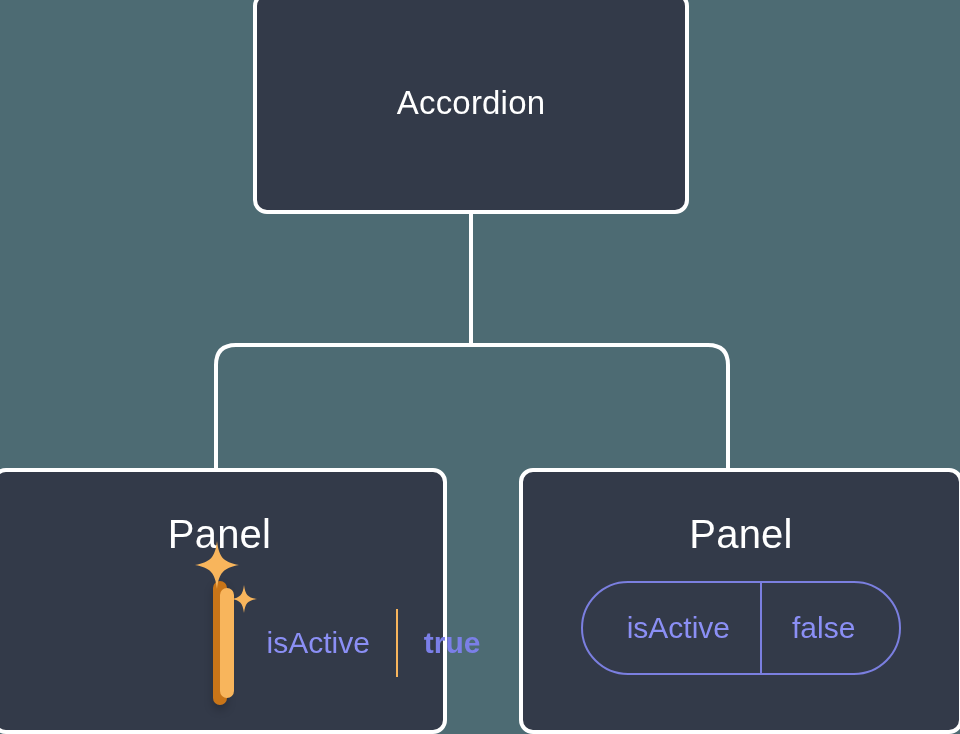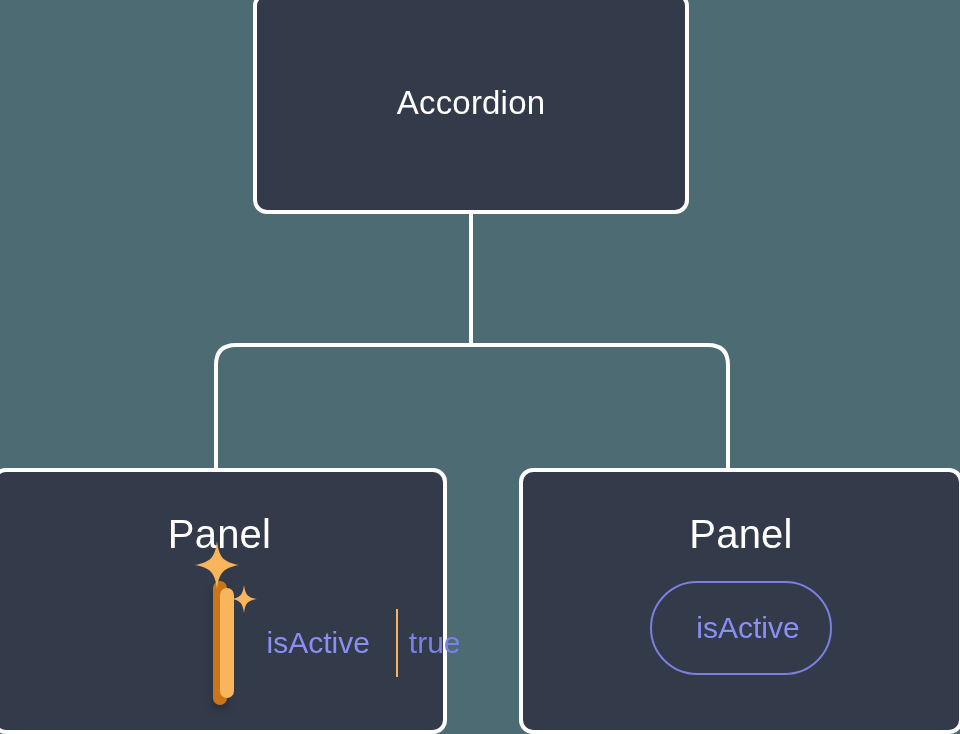--- a/index.html
+++ b/index.html
@@ -136,22 +136,22 @@
     justify-content: center;
     font-size: 30px;
     color: #8b8ff5;
     box-sizing: border-box;
   }
   .pill-hl-key {
     padding: 0 26px 0 40px;
     font-weight: 400;
   }
   .pill-hl-val {
-    padding: 0 40px 0 11px;
-    font-weight: 400;
+    padding: 0 40px 0 26px;
+    font-weight: 700;
     color: #7b7fe8;
     position: relative;
   }
   .pill-hl-divider {
     width: 2px;
     background: #f8b55c;
     margin: 14px 0;
     flex: 0 0 2px;
   }
 
@@ -199,17 +199,18 @@
       </svg>
     </div>
   </div>
 
   <div class="node node-panel node-panel-right">
     <span class="node-title-panel">Panel</span>
 
     <div class="pill-wrap">
       <div class="pill">
         <div class="pill-cell pill-key">isActive</div>
+        <div class="pill-cell pill-val">false</div>
       </div>
     </div>
   </div>
 
 </div>
 
 </body></html>

